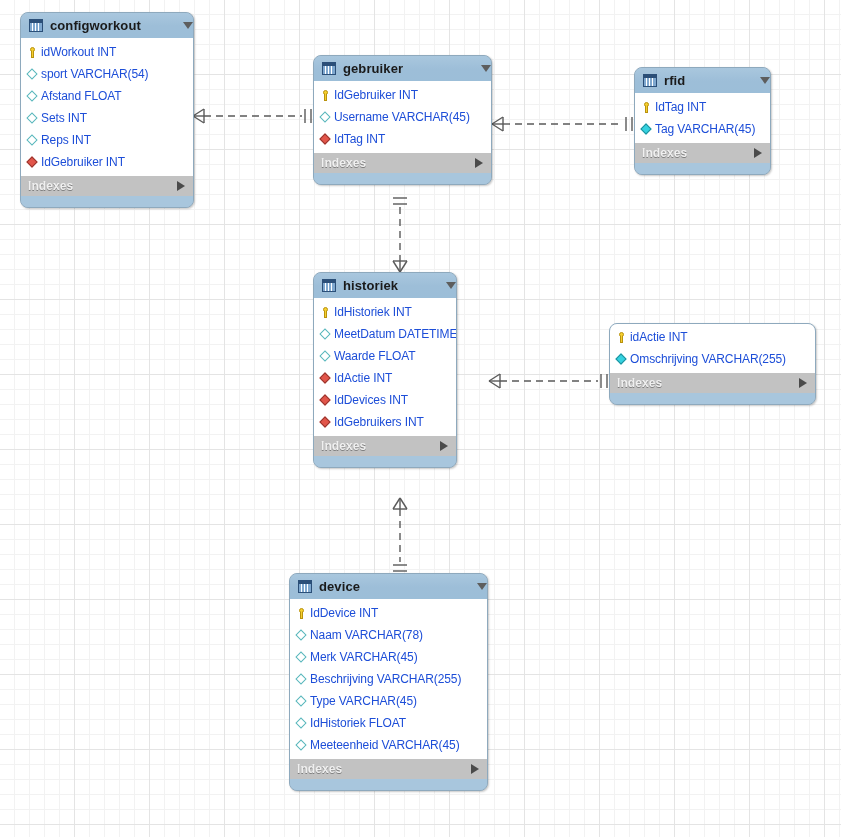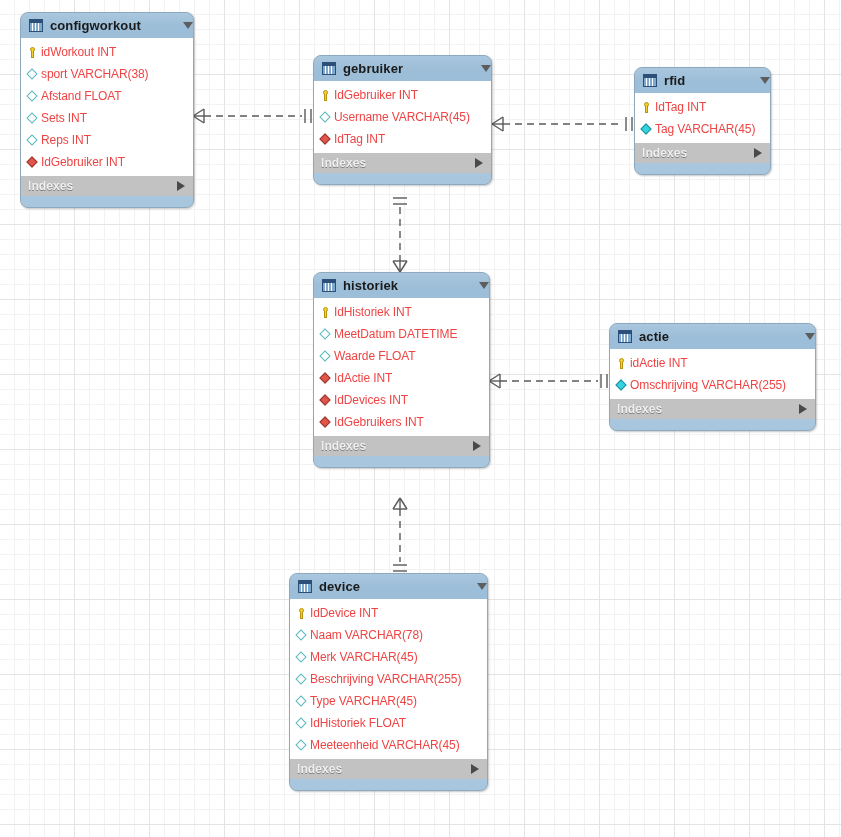--- a/index.html
+++ b/index.html
@@ -103,21 +103,21 @@
   }
   .col-row {
     display: flex;
     align-items: center;
     height: 22px;
     padding: 0 5px 0 5px;
     white-space: nowrap;
   }
   .col-name {
     font-size: 12px;
-    color: #ef4444;
+    color: #1d4ed8;
     letter-spacing: -0.1px;
   }
 
   
   .mk {
     flex: 0 0 auto;
     width: 13px;
     height: 13px;
     margin-right: 2px;
     position: relative;
@@ -292,21 +292,21 @@
           <span class="tbl-title">configworkout</span>
           <span class="tbl-caret"></span>
         </div>
         <div class="tbl-body">
           <div class="col-row">
             <span class="mk mk-pk"></span>
             <span class="col-name">idWorkout INT</span>
           </div>
           <div class="col-row">
             <span class="mk mk-col"></span>
-            <span class="col-name">sport VARCHAR(38)</span>
+            <span class="col-name">sport VARCHAR(54)</span>
           </div>
           <div class="col-row">
             <span class="mk mk-col"></span>
             <span class="col-name">Afstand FLOAT</span>
           </div>
           <div class="col-row">
             <span class="mk mk-col"></span>
             <span class="col-name">Sets INT</span>
           </div>
           <div class="col-row">
@@ -365,21 +365,21 @@
             <span class="mk mk-colf"></span>
             <span class="col-name">Tag VARCHAR(45)</span>
           </div>
         </div>
         <div class="tbl-indexes">
           <span class="idx-label">Indexes</span>
           <span class="idx-arrow"></span>
         </div>
         <div class="tbl-foot"></div>
       </div>
-      <div class="table-fig" style="left: 313px; top: 272px; width: 177px;">
+      <div class="table-fig" style="left: 313px; top: 272px; width: 144px;">
         <div class="tbl-header">
           <span class="tbl-icon"></span>
           <span class="tbl-title">historiek</span>
           <span class="tbl-caret"></span>
         </div>
         <div class="tbl-body">
           <div class="col-row">
             <span class="mk mk-pk"></span>
             <span class="col-name">IdHistoriek INT</span>
           </div>
@@ -404,25 +404,20 @@
             <span class="col-name">IdGebruikers INT</span>
           </div>
         </div>
         <div class="tbl-indexes">
           <span class="idx-label">Indexes</span>
           <span class="idx-arrow"></span>
         </div>
         <div class="tbl-foot"></div>
       </div>
       <div class="table-fig" style="left: 609px; top: 323px; width: 207px;">
-        <div class="tbl-header">
-          <span class="tbl-icon"></span>
-          <span class="tbl-title">actie</span>
-          <span class="tbl-caret"></span>
-        </div>
         <div class="tbl-body">
           <div class="col-row">
             <span class="mk mk-pk"></span>
             <span class="col-name">idActie INT</span>
           </div>
           <div class="col-row">
             <span class="mk mk-colf"></span>
             <span class="col-name">Omschrijving VARCHAR(255)</span>
           </div>
         </div>

